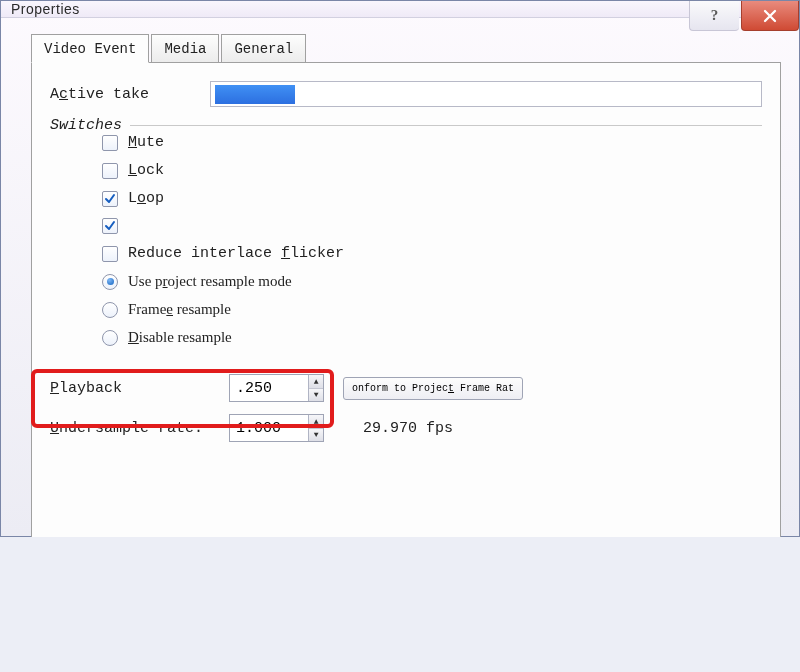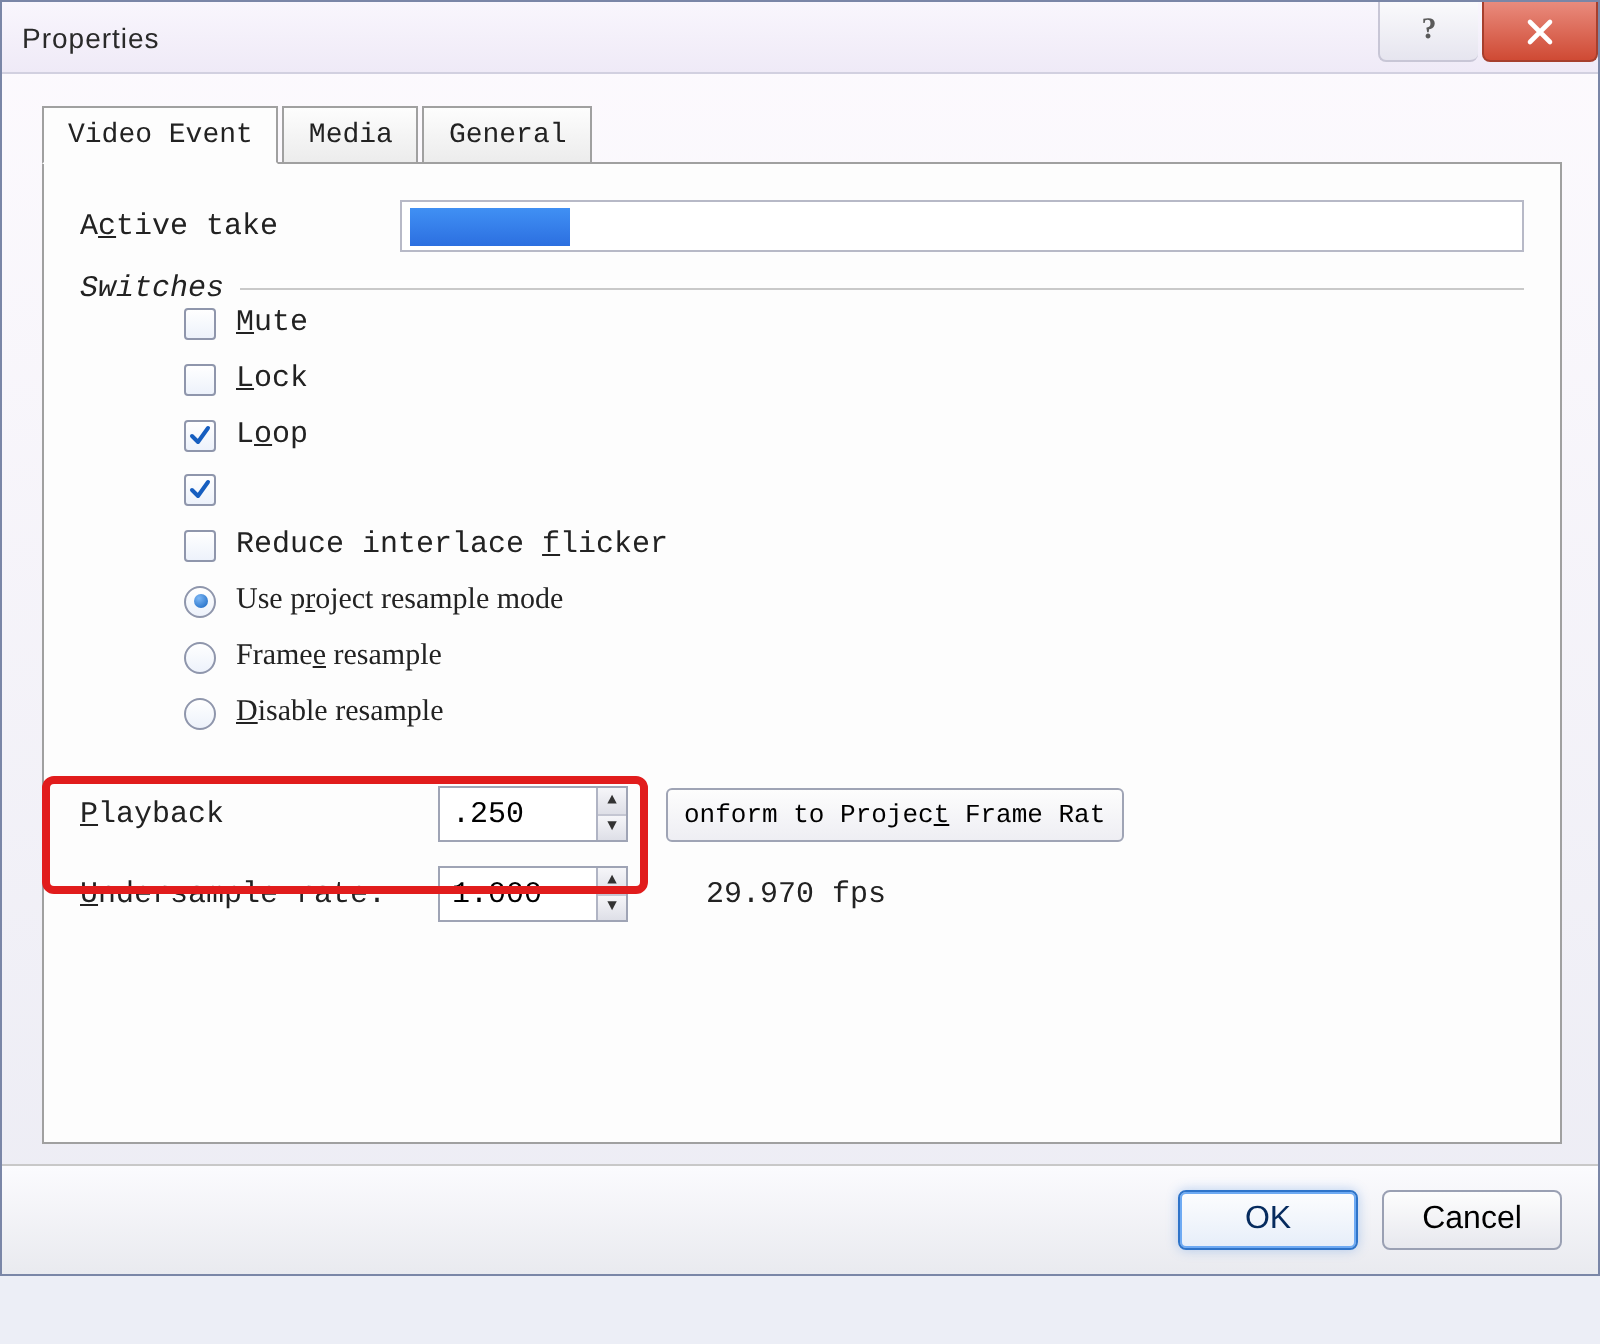--- a/index.html
+++ b/index.html
@@ -5,21 +5,21 @@
   * { box-sizing: border-box; }
   html, body {
     margin: 0; padding: 0;
     font-family: "Tahoma", "Segoe UI", sans-serif;
     font-size: 13px;
     background: #eceef6;
     color: #000;
   }
   .window {
     width: 800px;
-    height: 638px;
+    height: 537px;
     background: linear-gradient(#fdfafe, #ececf4);
     border: 1px solid #7a86a7;
     position: relative;
     display: flex;
     flex-direction: column;
   }
 
   
   .titlebar {
     height: 36px;
@@ -65,21 +65,21 @@
     border-right: 1px solid #a63f2d;
     border-bottom: 1px solid #a63f2d;
     text-shadow: 0 -1px 0 rgba(0,0,0,.3);
   }
   .tbtn.close svg { width:16px; height:16px; }
   .tbtn.help { font-weight: bold; font-family: serif; }
 
   
   .dialog-body {
     flex: 1;
-    padding: 15px 18px 10px 20px;
+    padding: 15px 18px 10px 30px;
     position: relative;
   }
   .tabstrip {
     display: flex;
     border-bottom: 1px solid #a0a0a0;
     position: relative;
   }
   .tab {
     padding: 6px 12px 5px 12px;
     border: 1px solid #a0a0a0;
@@ -188,21 +188,21 @@
     border-bottom:1px solid #c4c6d2;
     font-size:8px; color:#333;
   }
   .spinbtn:last-child{border-bottom:none;}
   .conform-btn {
     border:1px solid #9fa4b5;
     border-radius:3px;
     padding:5px 8px;
     background:linear-gradient(#fdfdfd,#eeeef3);
     font-family:"Courier New",monospace;
-    font-size:13px;
+    font-size:10px;
   }
   .fps-text { margin-left: 20px; }
 
   
   .redbox {
     position: absolute;
     border: 4px solid #e11c1c;
     border-radius: 6px;
     pointer-events: none;
   }

